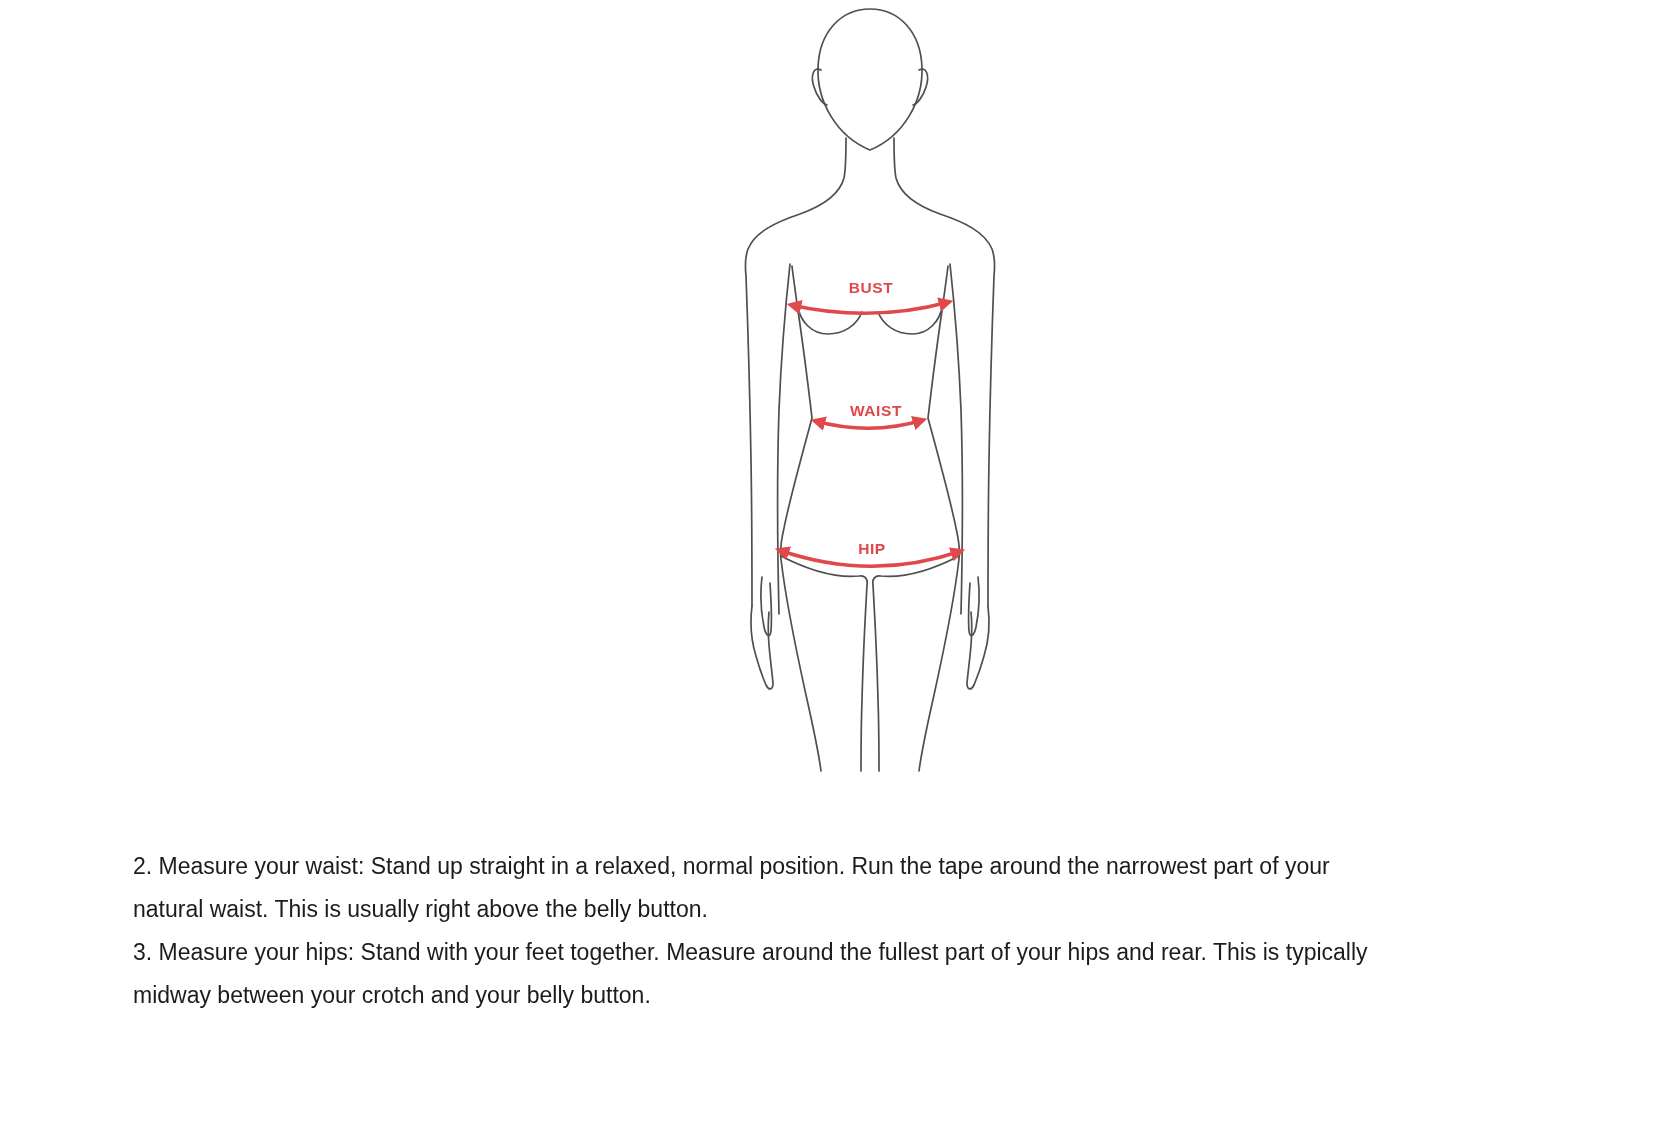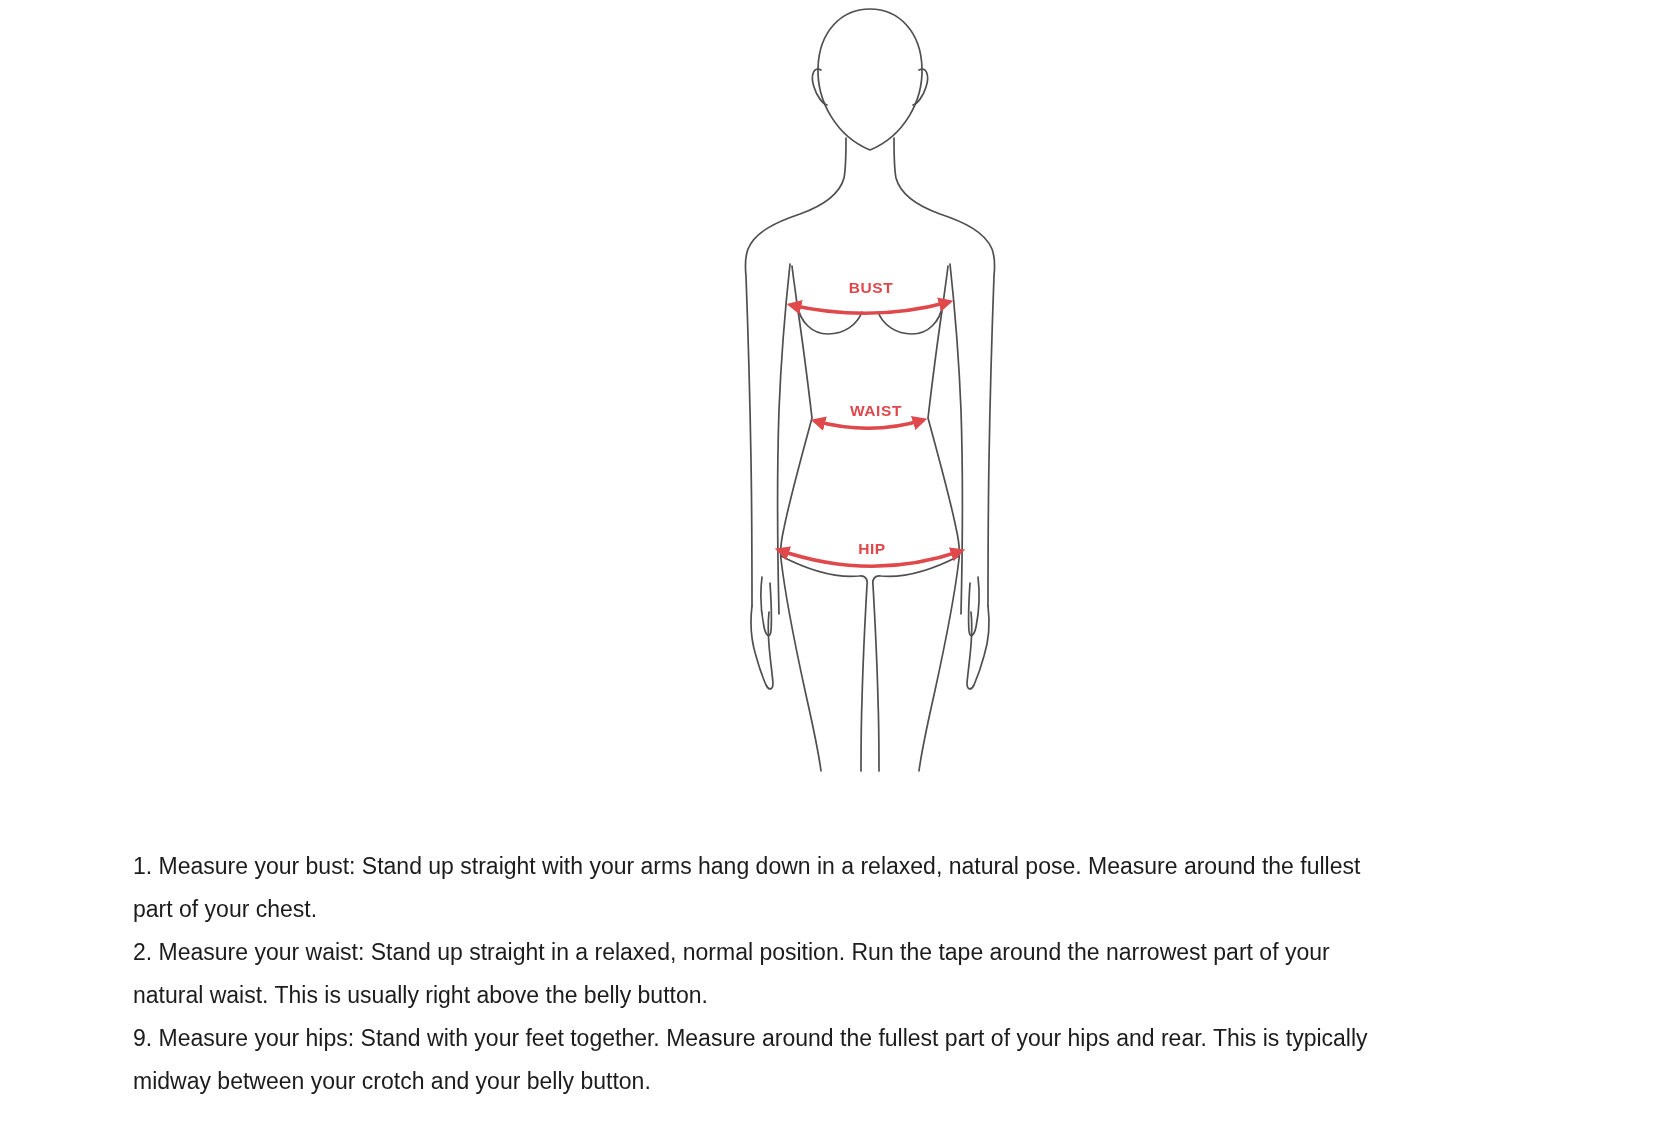--- a/index.html
+++ b/index.html
@@ -100,19 +100,17 @@
     <path class="measure-line" marker-start="url(#ah)" marker-end="url(#ah)" d="M 776 421 Q 832 436, 884 420"></path>
     <path class="measure-line" marker-start="url(#ah)" marker-end="url(#ah)" d="M 740 550 Q 832 582, 922 551"></path>
 
     <text class="measure-label" x="832" y="293">BUST</text>
     <text class="measure-label" x="837" y="416">WAIST</text>
     <text class="measure-label" x="833" y="554">HIP</text>
   </svg>
 </div>
 
 <div class="instructions">
-  <p>1. Measure your bust: Stand up straight with your arms hang down in a relaxed, natural pose. Measure around the fullest
-part of your chest.</p>
   <p>2. Measure your waist: Stand up straight in a relaxed, normal position. Run the tape around the narrowest part of your
 natural waist. This is usually right above the belly button.</p>
-  <p>9. Measure your hips: Stand with your feet together. Measure around the fullest part of your hips and rear. This is typically
+  <p>3. Measure your hips: Stand with your feet together. Measure around the fullest part of your hips and rear. This is typically
 midway between your crotch and your belly button.</p>
 </div>
 
 </body></html>

